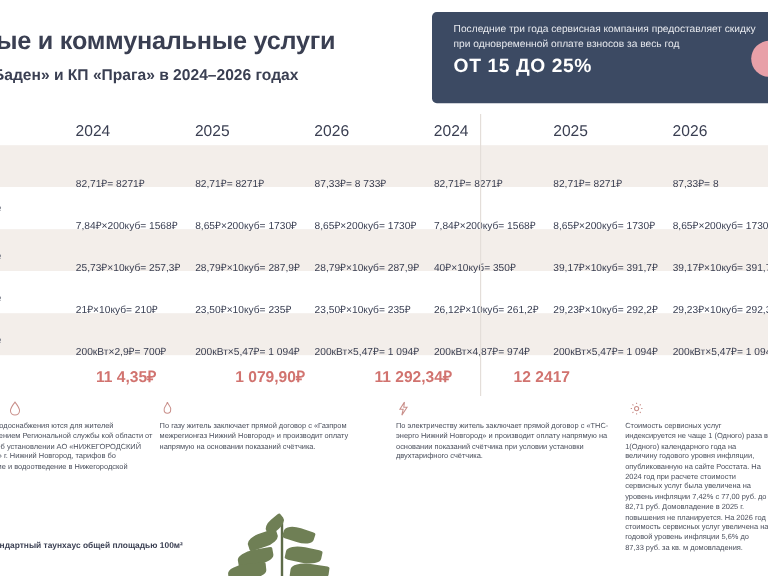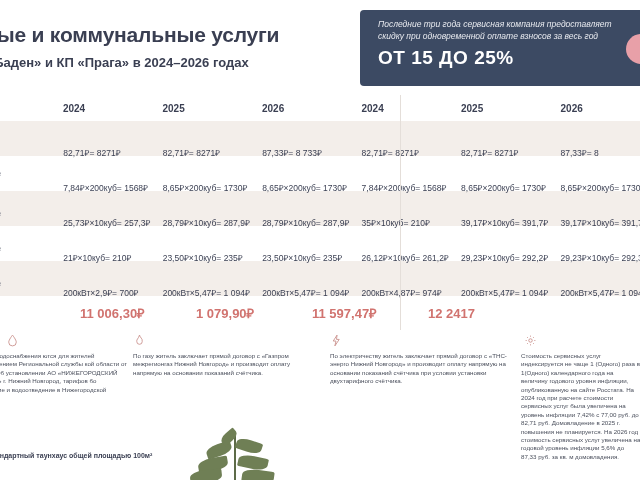--- a/index.html
+++ b/index.html
@@ -54,24 +54,23 @@
     background: #3c4a63;
     border-radius: 4px;
     color: #ffffff;
     padding: 9px 14px 0 18px;
     box-sizing: border-box;
   }
   .promo-text {
     font-size: 8.5px;
     line-height: 11.5px;
     color: #e8eaef;
-    font-style: italic;
   }
   .promo-big {
-    font-size: 19px;
+    font-size: 16px;
     font-weight: bold;
     letter-spacing: 0.5px;
     margin-top: 5px;
     color: #ffffff;
   }
   .promo-badge {
     position: absolute;
     right: -6px;
     top: 24px;
     width: 30px;
@@ -87,22 +86,22 @@
     top: 95px;
     width: 700px;
   }
 
   .col-head-row {
     display: flex;
     height: 26px;
     align-items: center;
   }
   .col-head {
-    font-size: 10px;
-    font-weight: bold;
+    font-size: 13px;
+    font-weight: normal;
     color: #3a3f52;
   }
 
   .row {
     display: flex;
     height: 35px;
     align-items: center;
   }
   .row.alt { background: #f3eeea; }
   .row.plain { background: #ffffff; }
@@ -255,21 +254,21 @@
     </div>
 
     <div class="row alt">
       <div class="c-label cell-label">
         <b>жение</b>
         <span>требление</span>
       </div>
       <div class="c-data cell-val">25,73₽×10куб= 257,3₽</div>
       <div class="c-data cell-val">28,79₽×10куб= 287,9₽</div>
       <div class="c-data cell-val">28,79₽×10куб= 287,9₽</div>
-      <div class="c-data cell-val">35₽×10куб= 210₽</div>
+      <div class="c-data cell-val">40₽×10куб= 350₽</div>
       <div class="c-data cell-val">39,17₽×10куб= 391,7₽</div>
       <div class="c-data cell-val">39,17₽×10куб= 391,7₽</div>
     </div>
 
     <div class="row plain">
       <div class="c-label cell-label">
         <b>ведение</b>
         <span>требление</span>
       </div>
       <div class="c-data cell-val">21₽×10куб= 210₽</div>
@@ -288,23 +287,23 @@
       <div class="c-data cell-val">200кВт×2,9₽= 700₽</div>
       <div class="c-data cell-val">200кВт×5,47₽= 1 094₽</div>
       <div class="c-data cell-val">200кВт×5,47₽= 1 094₽</div>
       <div class="c-data cell-val">200кВт×4,87₽= 974₽</div>
       <div class="c-data cell-val">200кВт×5,47₽= 1 094₽</div>
       <div class="c-data cell-val">200кВт×5,47₽= 1 094₽</div>
     </div>
 
     <div class="total-row">
       <div class="c-label"></div>
-      <div class="c-data total-val">11 006,30₽</div>
+      <div class="c-data total-val">11 4,35₽</div>
       <div class="c-data total-val">1 079,90₽</div>
-      <div class="c-data total-val">11 597,47₽</div>
+      <div class="c-data total-val">11 292,34₽</div>
       <div class="c-data total-val">12 2417</div>
     </div>
   </div>
 
   <div class="mid-divider"></div>
 
   <div class="notes">
 
     <div class="note-icon" style="left:6px; top:-4px;">
       <svg viewBox="0 0 24 24">

